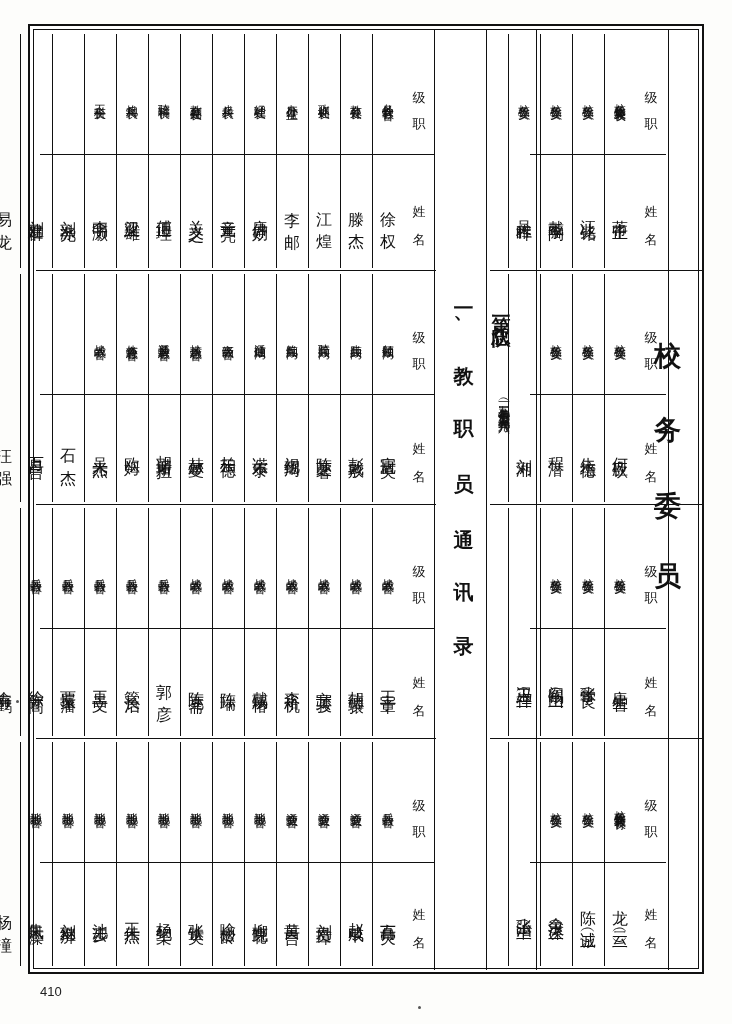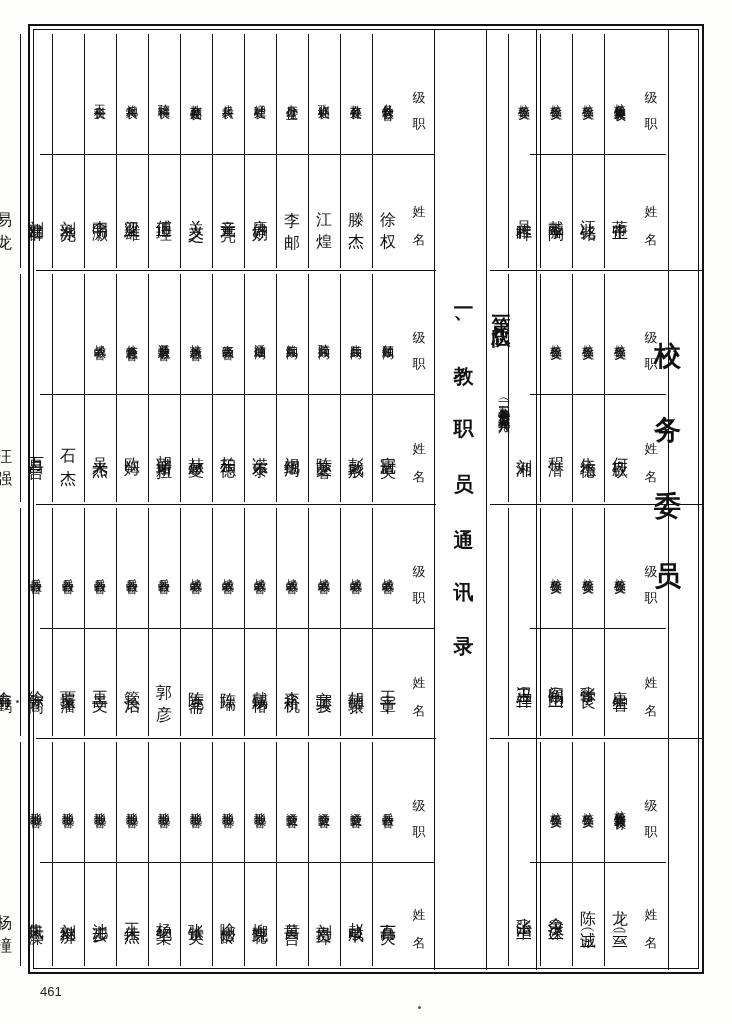--- a/index.html
+++ b/index.html
@@ -611,16 +611,16 @@
         <div class="cell name" style="left: -42px; top: 840px; width: 32px; height: 96px;">
           <div class="v">杨　潼</div>
         </div>
         <div class="vline" style="left: 404px; top: 4px; height: 940px;"></div>
         <div class="vline" style="left: 456px; top: 4px; height: 940px;"></div>
         <div class="vline" style="left: 506px; top: 4px; height: 940px;"></div>
         <div class="vline" style="left: 638px; top: 4px; height: 940px;"></div>
       </div>
   </div>
 
-  <div class="pagenum">461</div>
+  <div class="pagenum">410</div>
   <div class="dot" style="left:16px;top:700px;"></div>
   <div class="dot" style="left:418px;top:1006px;"></div>
 </div>
 
 </body></html>

